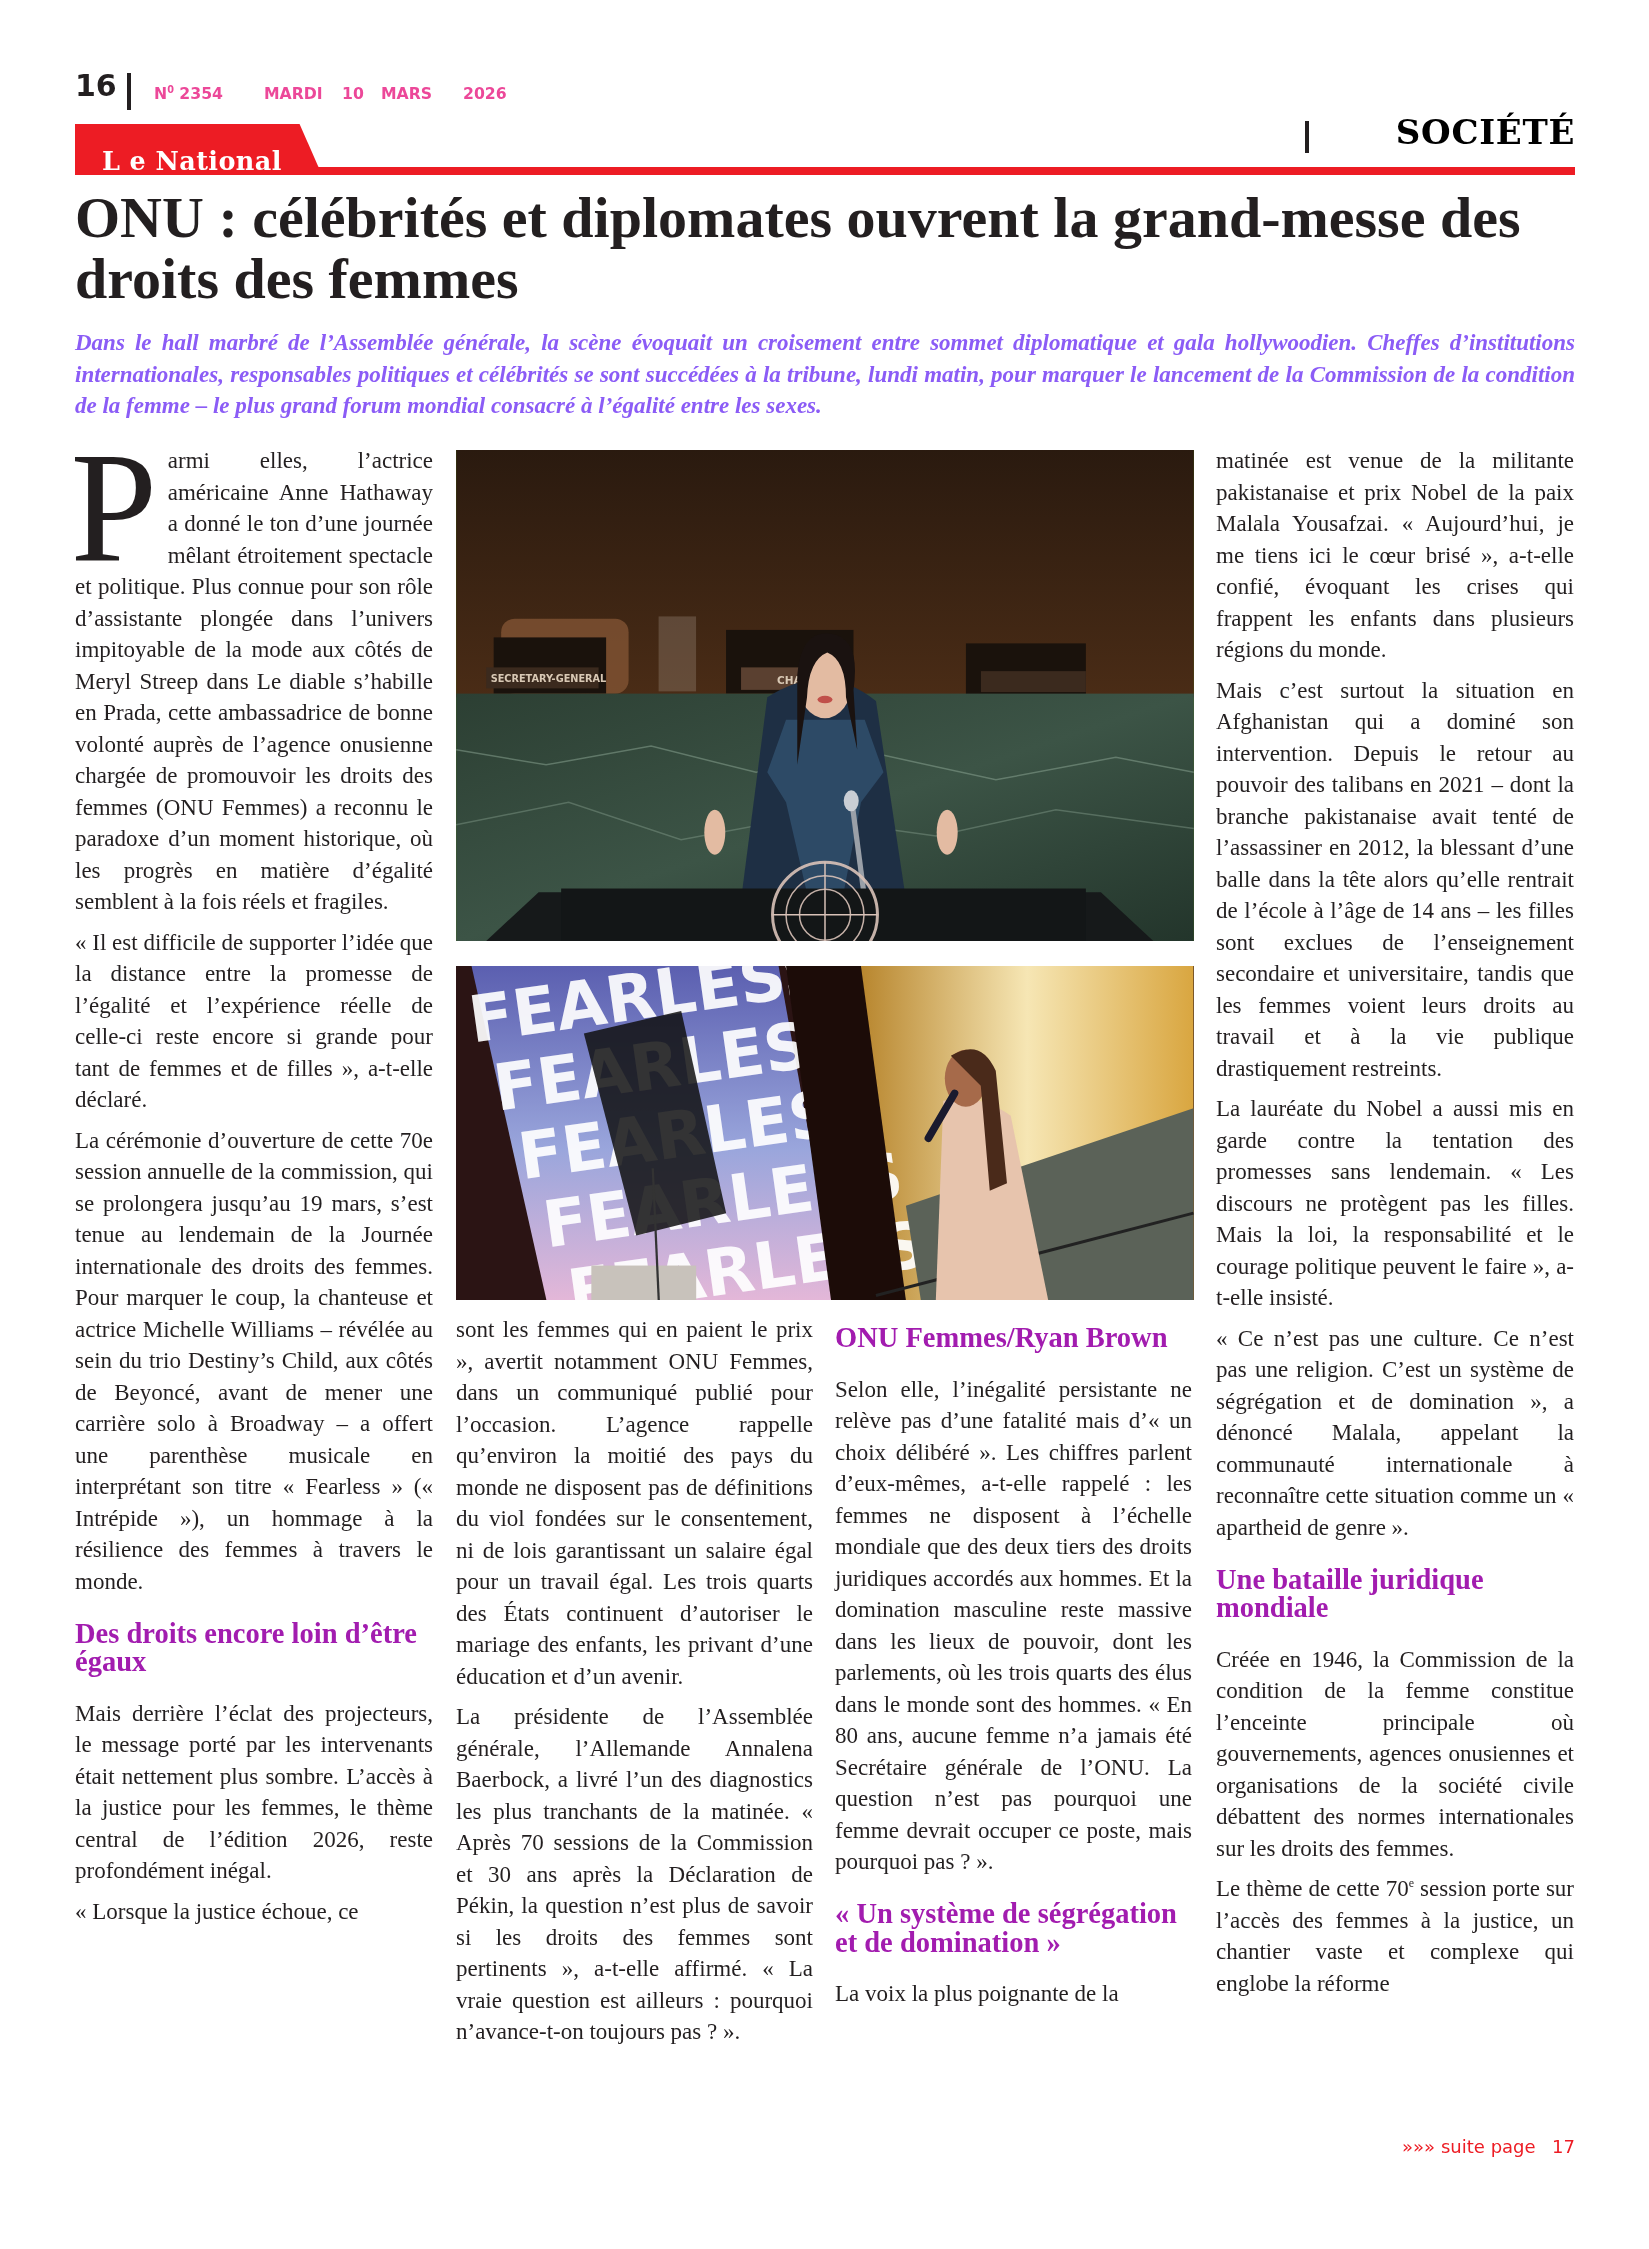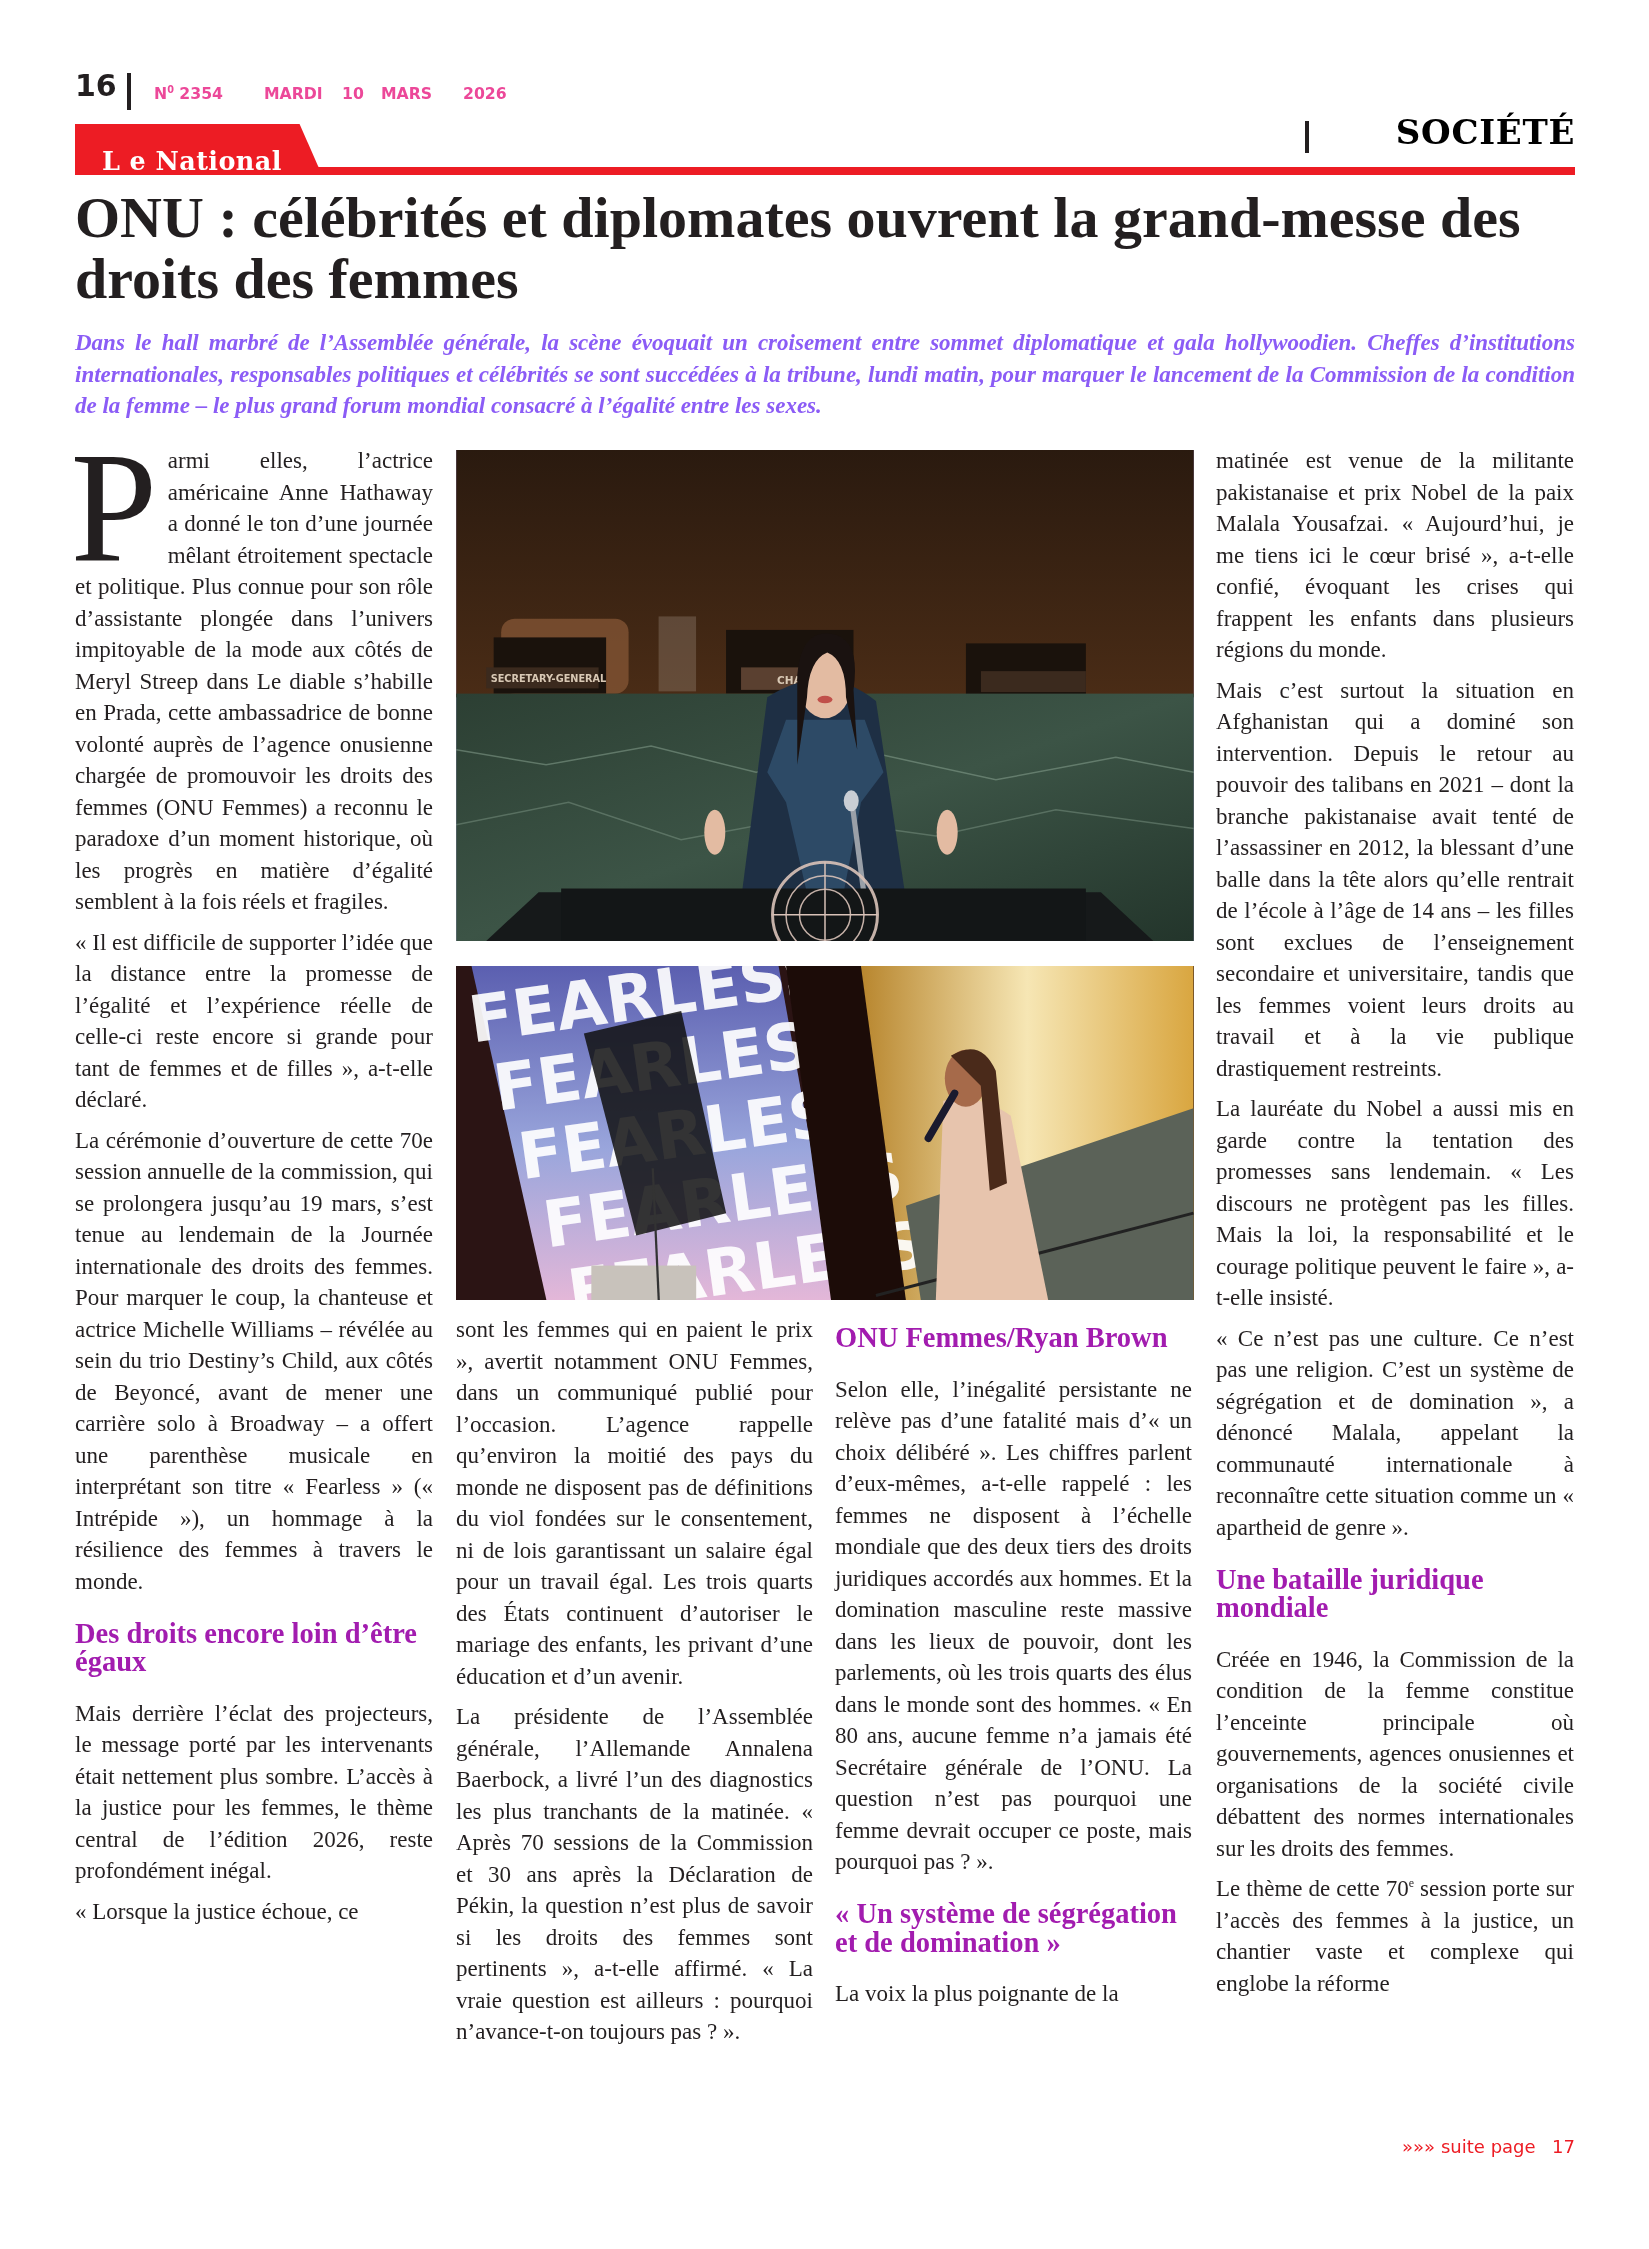--- a/index.html
+++ b/index.html
@@ -29,21 +29,21 @@
   .col2 { left: 456px; top: 1314px; width: 357px; }
   .col3 { left: 835px; top: 1324px; width: 357px; }
   .col4 { left: 1216px; top: 445px; width: 358px; }
   .dropcap { float: left; font-family: "Liberation Serif", serif; font-size: 156px; line-height: 120px; margin: 3px 10.5px 0 -4.5px; color: #231f20; }
   .subhead { font-family: "Liberation Serif", serif; font-weight: bold; font-size: 28.5px; line-height: 28.5px; margin: 22.5px 0 21px 0; text-align: left; color: #a21caf; }
   .col3 .subhead:first-child { margin-top: 0; }
   sup.ord { font-size: 12px; vertical-align: super; line-height: 0; }
 
   
   .photo { overflow: hidden; }
-  .photo1 { left: 456px; top: 450px; width: 738px; height: 491px; background: #c4b5fd; }
+  .photo1 { left: 456px; top: 450px; width: 738px; height: 491px; background: #4d7c0f; }
   .photo2 { left: 456px; top: 966px; width: 738px; height: 334px; background: #301818; }
 
   
   .continued { right: 75px; top: 2136px; font-family: "DejaVu Sans", sans-serif; font-size: 18px; color: #ed1c24; }
   .continued span { margin-left: 6px; }
 </style>
 </head>
 <body>
 
 <div class="abs folio">16</div>

